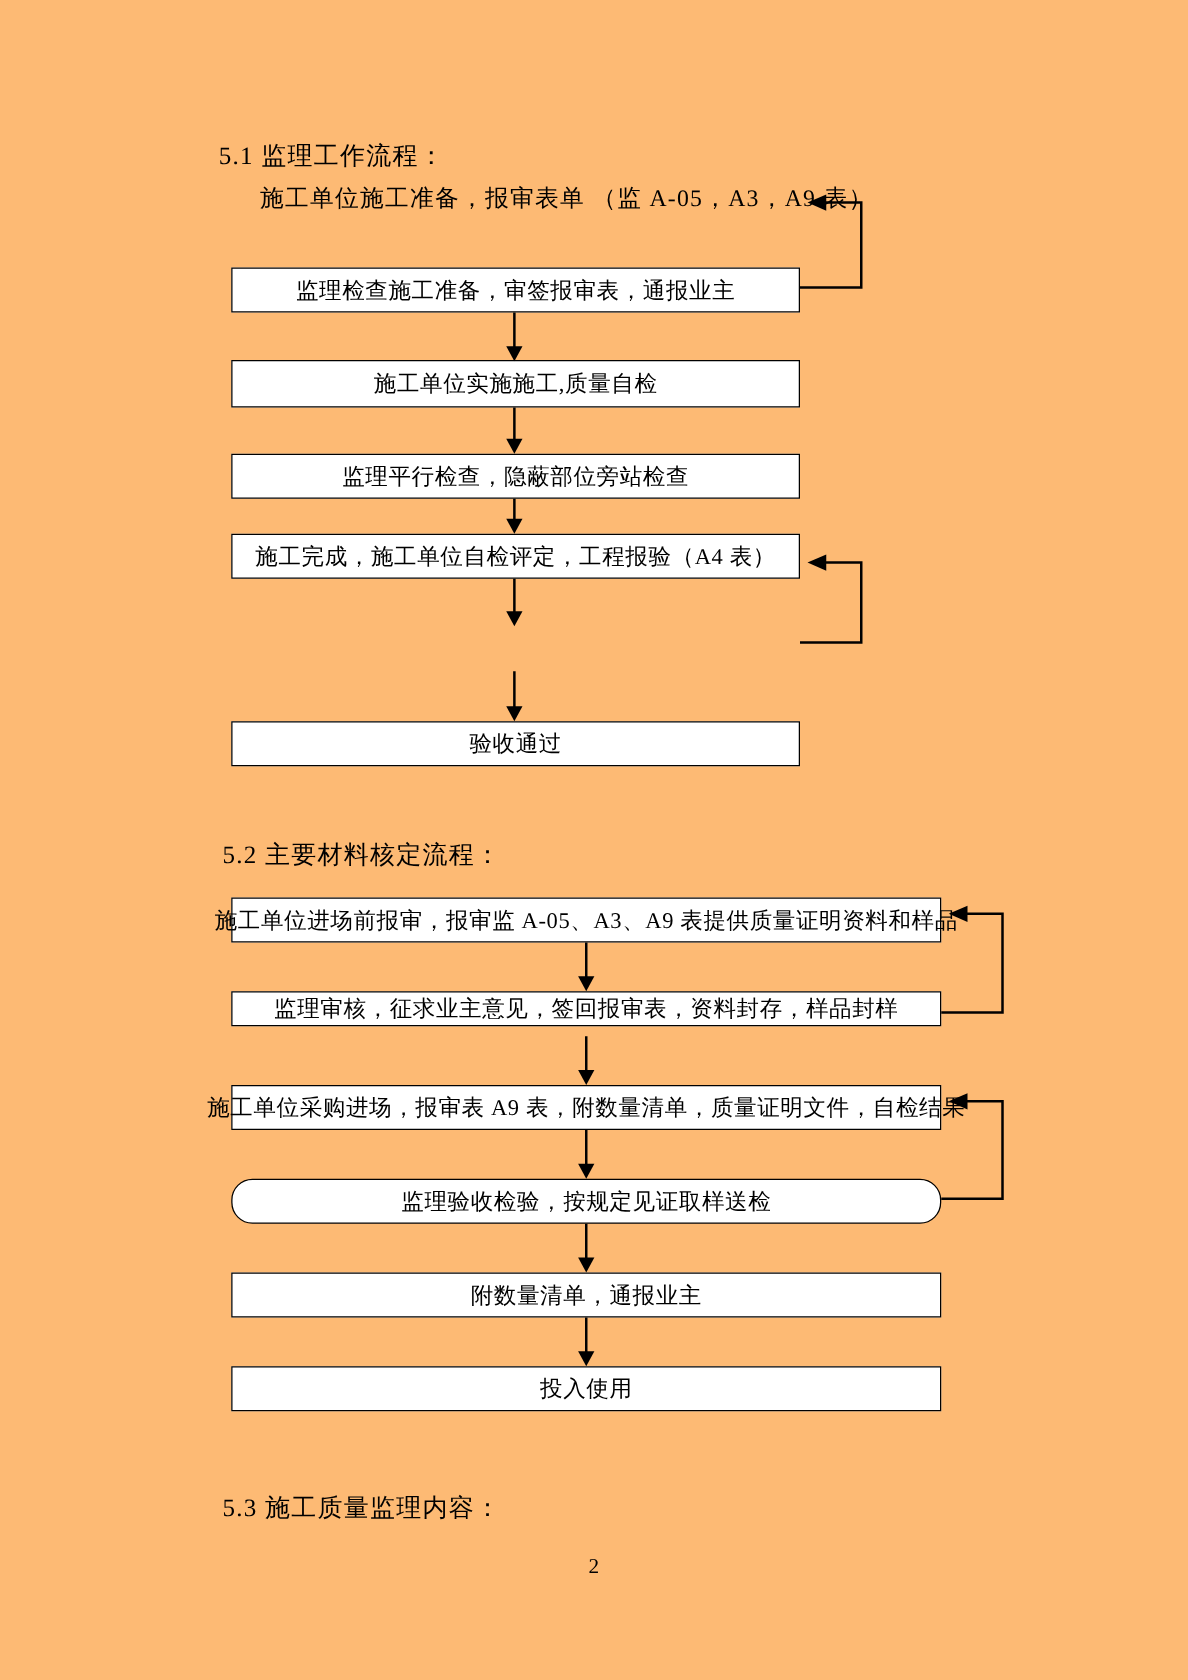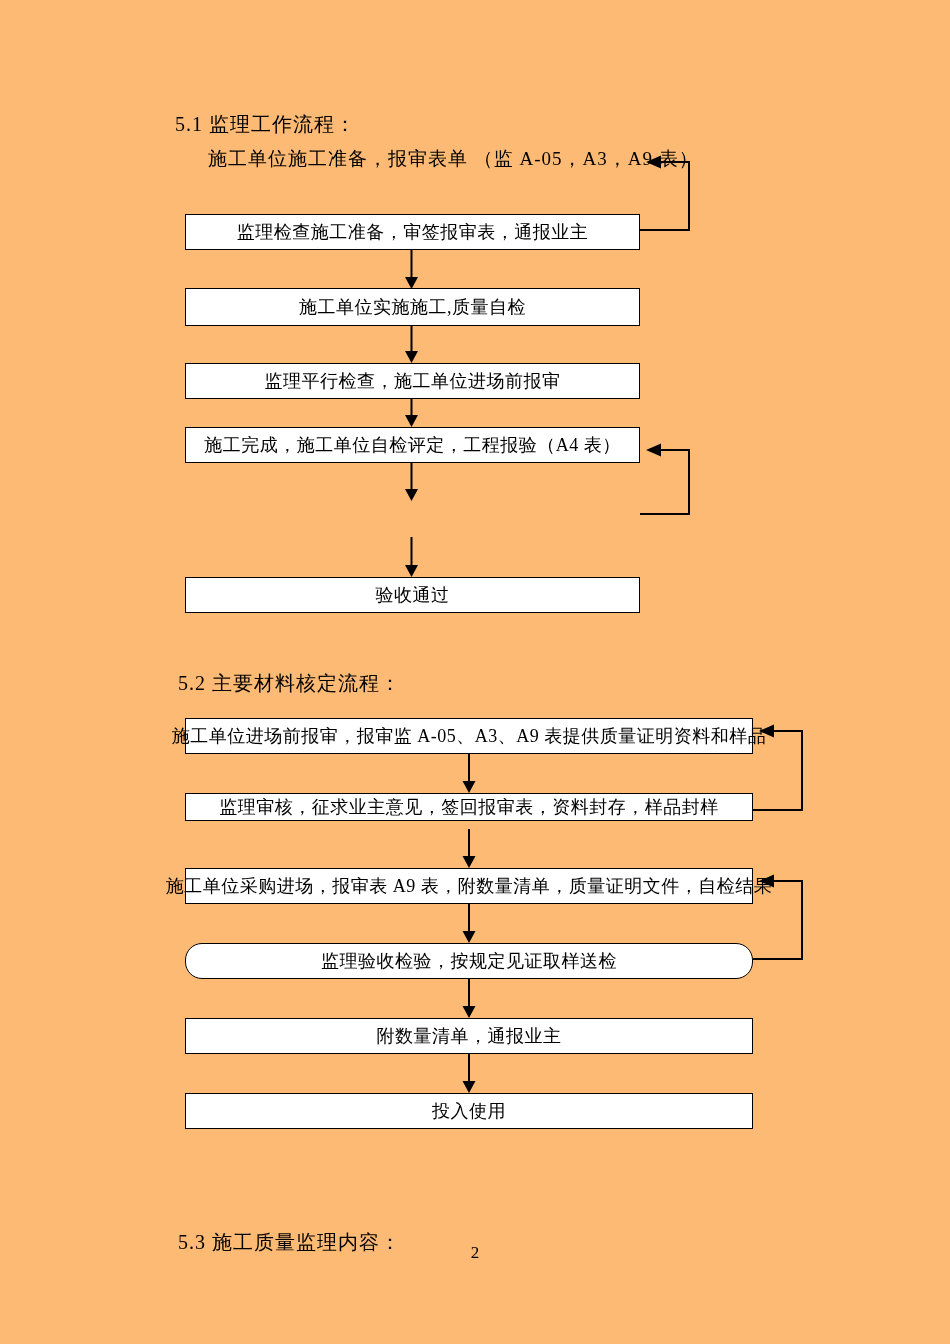--- a/index.html
+++ b/index.html
@@ -60,34 +60,34 @@
 <body>
 
 <div class="page">
 
   <div class="section-title" style="left:175px; top:111px;">5.1 监理工作流程：</div>
 
   <div class="start-text" style="left:208px; top:146px;">施工单位施工准备，报审表单 （监 A-05，A3，A9 表）</div>
 
   <div class="flow-box" style="left:185px; top:214px; width:455px; height:36px;">监理检查施工准备，审签报审表，通报业主</div>
   <div class="flow-box" style="left:185px; top:288px; width:455px; height:38px;">施工单位实施施工,质量自检</div>
-  <div class="flow-box" style="left:185px; top:363px; width:455px; height:36px;">监理平行检查，施工单位进场前报审</div>
+  <div class="flow-box" style="left:185px; top:363px; width:455px; height:36px;">监理平行检查，隐蔽部位旁站检查</div>
   <div class="flow-box" style="left:185px; top:427px; width:455px; height:36px;">施工完成，施工单位自检评定，工程报验（A4 表）</div>
   <div class="flow-box" style="left:185px; top:577px; width:455px; height:36px;">验收通过</div>
 
   <div class="section-title" style="left:178px; top:670px;">5.2 主要材料核定流程：</div>
 
   <div class="flow-box" style="left:185px; top:718px; width:568px; height:36px;">施工单位进场前报审，报审监 A-05、A3、A9 表提供质量证明资料和样品</div>
   <div class="flow-box" style="left:185px; top:793px; width:568px; height:28px;">监理审核，征求业主意见，签回报审表，资料封存，样品封样</div>
   <div class="flow-box" style="left:185px; top:868px; width:568px; height:36px;">施工单位采购进场，报审表 A9 表，附数量清单，质量证明文件，自检结果</div>
   <div class="flow-box" style="left:185px; top:943px; width:568px; height:36px;border-radius:17px;">监理验收检验，按规定见证取样送检</div>
   <div class="flow-box" style="left:185px; top:1018px; width:568px; height:36px;">附数量清单，通报业主</div>
   <div class="flow-box" style="left:185px; top:1093px; width:568px; height:36px;">投入使用</div>
 
-  <div class="section-title" style="left:178px; top:1193px;margin-top:36px;">5.3 施工质量监理内容：</div>
+  <div class="section-title" style="left:178px; top:1193px;">5.3 施工质量监理内容：</div>
 
   <svg class="arrow-layer" width="950" height="1344" viewBox="0 0 950 1344">
 
     <g stroke="#000" stroke-width="2" fill="#000">
       <line x1="411.5" y1="250" x2="411.5" y2="278"></line>
         <polygon points="405,277 418,277 411.5,289" stroke="none"></polygon>
       <line x1="411.5" y1="326" x2="411.5" y2="352"></line>
         <polygon points="405,351 418,351 411.5,363" stroke="none"></polygon>
       <line x1="411.5" y1="399" x2="411.5" y2="416"></line>
         <polygon points="405,415 418,415 411.5,427" stroke="none"></polygon>

